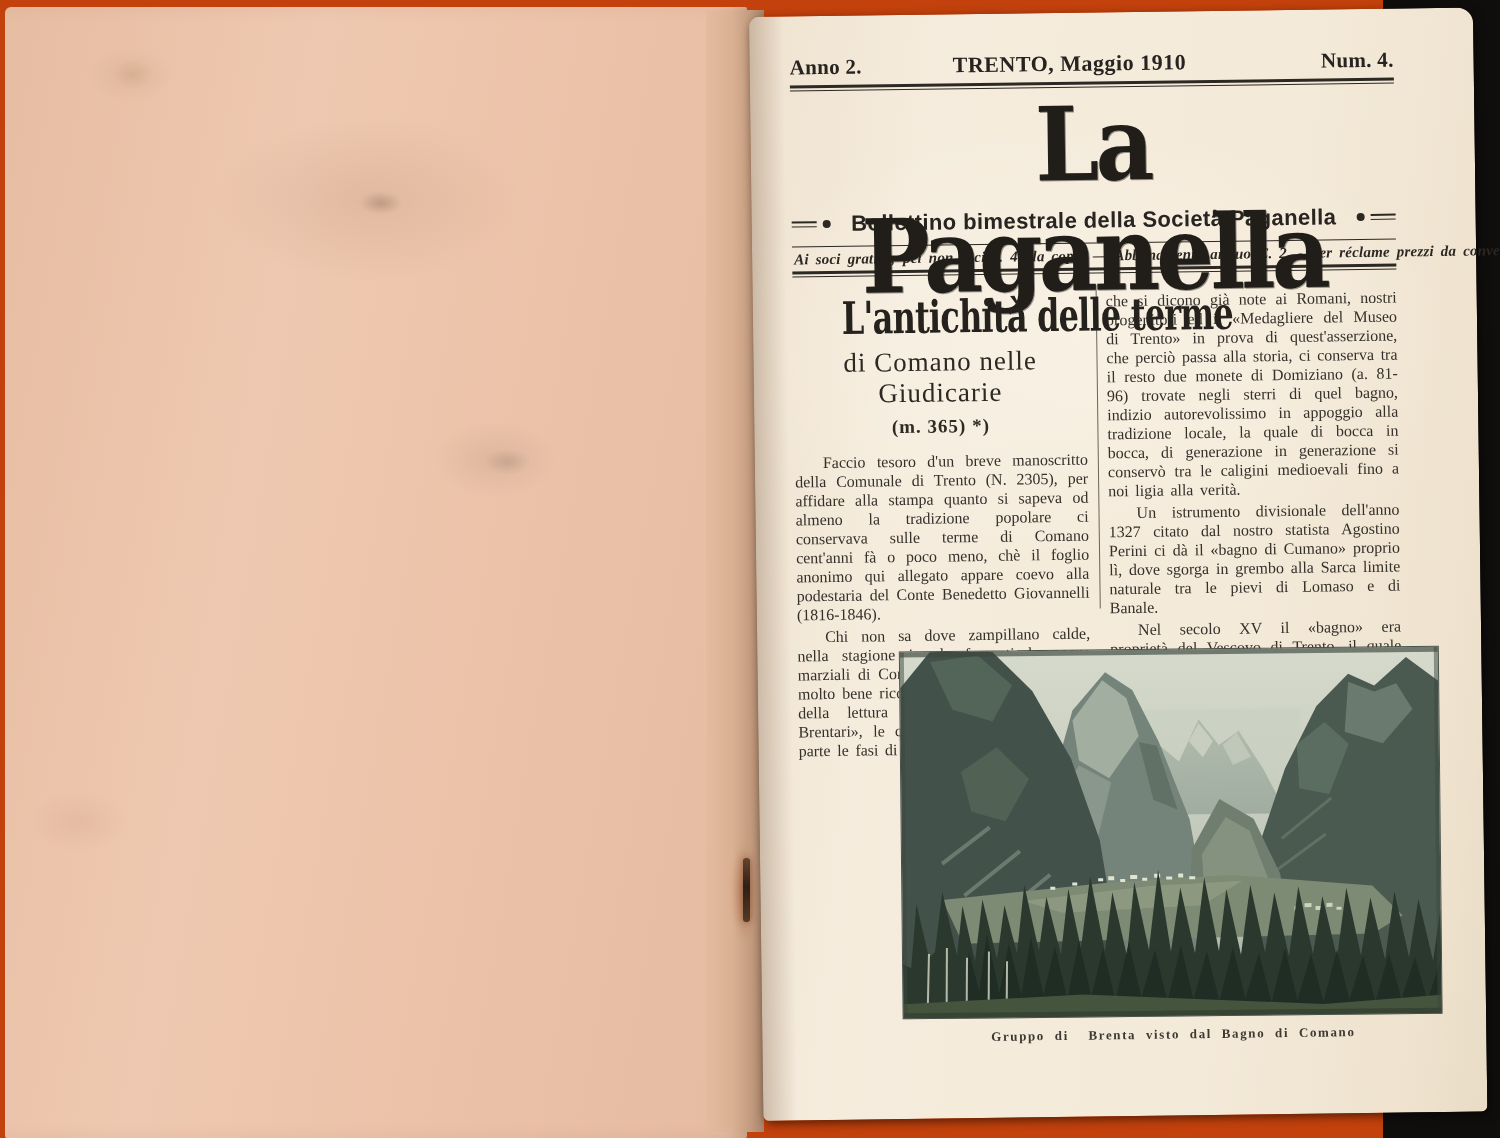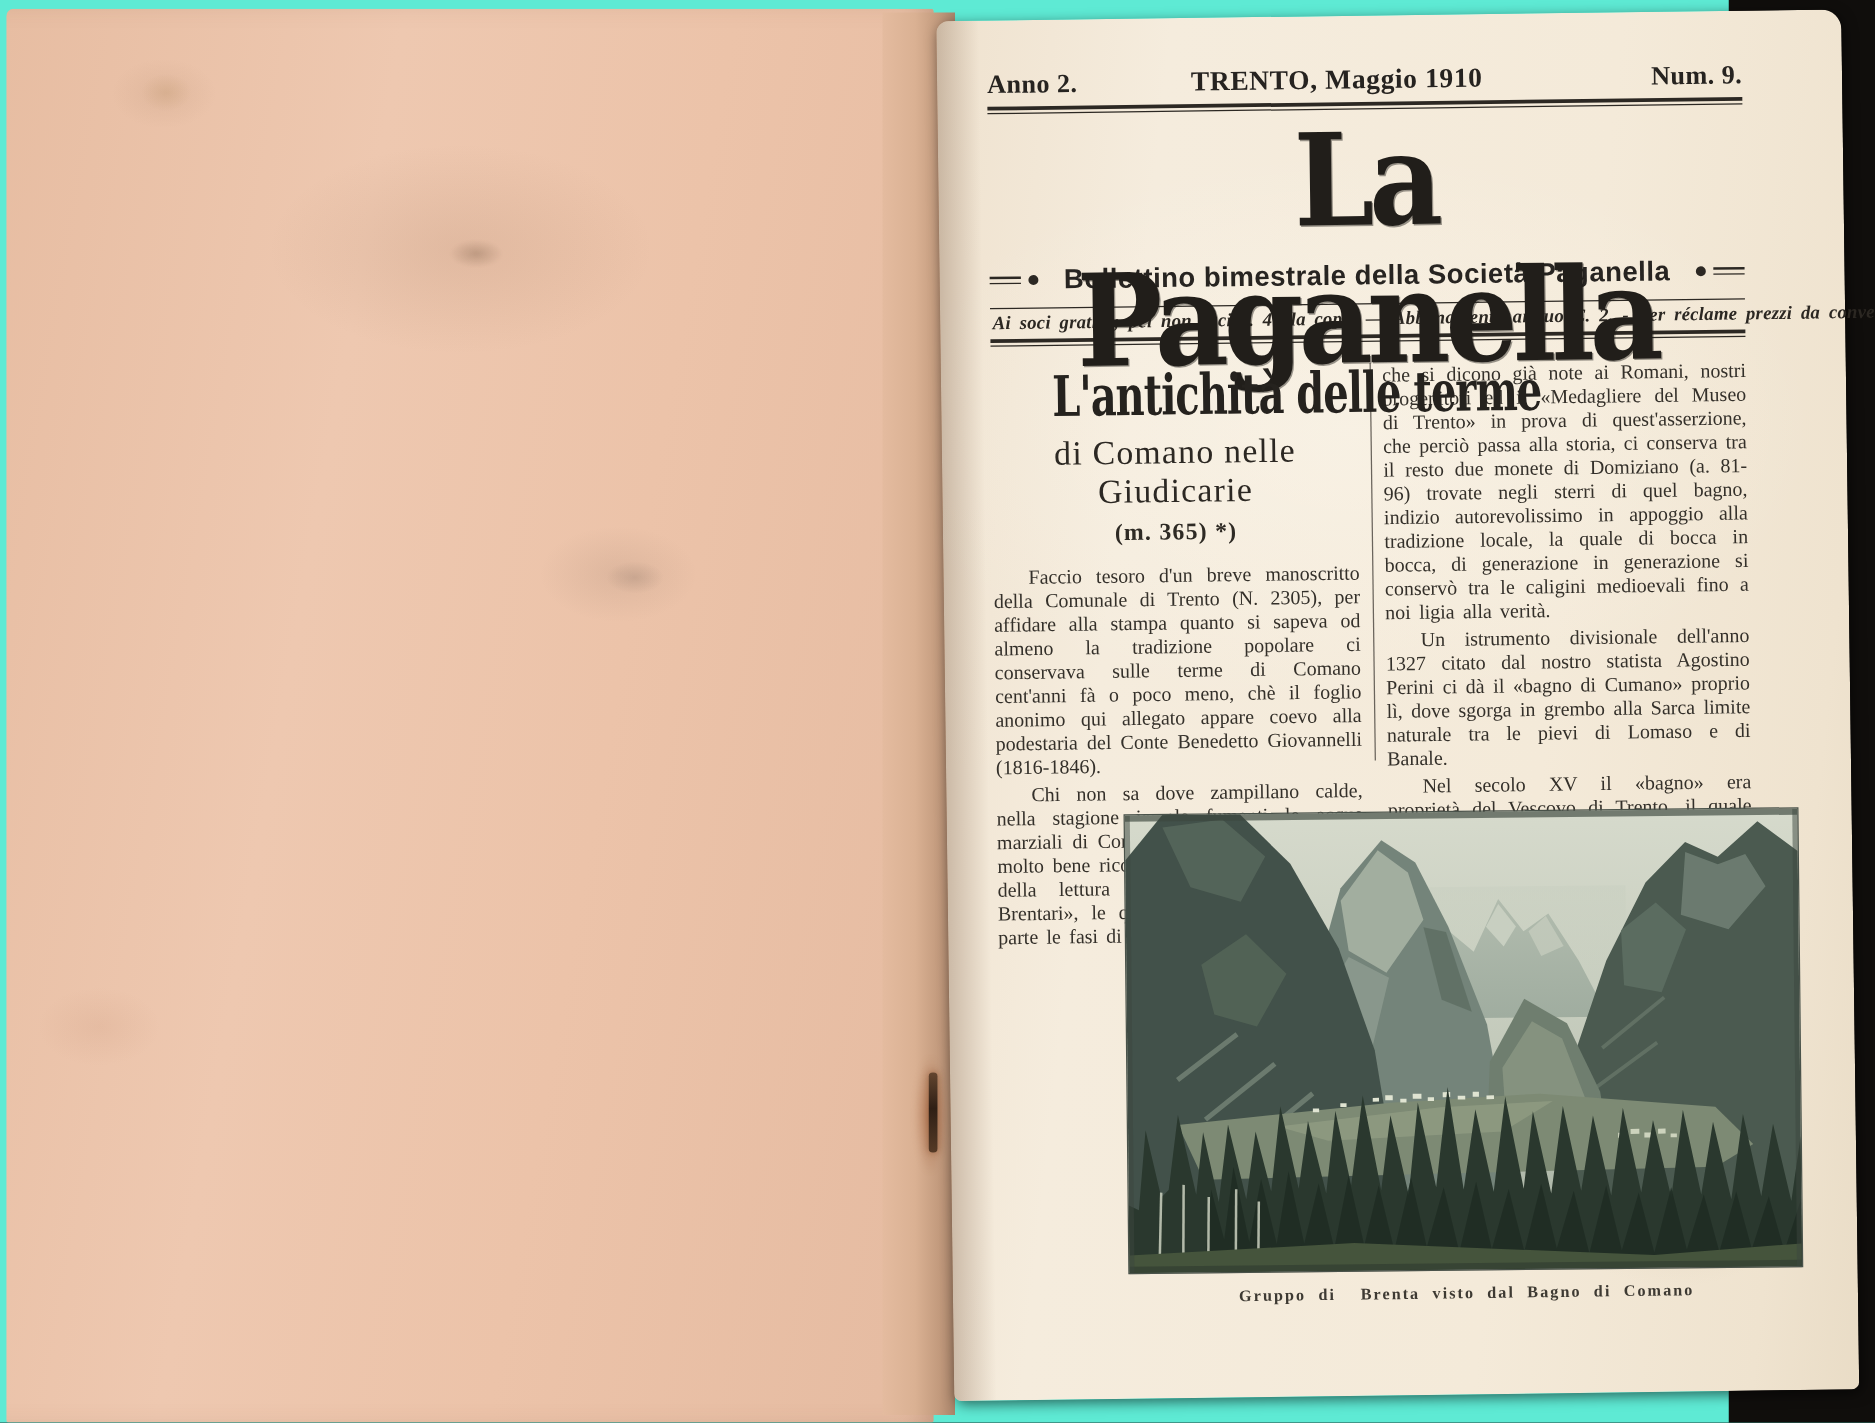--- a/index.html
+++ b/index.html
@@ -1,19 +1,19 @@
 <!DOCTYPE html>
 <html><head>
 <meta charset="utf-8">
 <style>
   * { margin:0; padding:0; box-sizing:border-box; }
   html,body { width:1500px; height:1138px; overflow:hidden; background:#100e0c;
               font-family:"Liberation Serif", serif; }
 
-  .scan { position:absolute; inset:0; width:1383px; height:1138px; background:#5eead4; }
+  .scan { position:absolute; inset:0; width:1383px; height:1138px; background:#c2410c; }
 
   
   .left-page {
     position:absolute; left:5px; top:7px; width:742px; height:1131px;
     background:
       radial-gradient(220px 120px at 49% 17%, rgba(146,104,76,.14), rgba(146,104,76,0) 70%),
       radial-gradient(90px 55px  at 66% 40%, rgba(120,95,80,.13), rgba(120,95,80,0) 70%),
       radial-gradient(60px 40px  at 17% 6%,  rgba(150,110,80,.12), rgba(150,110,80,0) 70%),
       radial-gradient(70px 45px  at 10% 72%, rgba(170,110,80,.10), rgba(170,110,80,0) 70%),
       linear-gradient(100deg, #e7bda2 0%, #eec8b0 34%, #ecc3a9 62%, #e5bba1 100%);
@@ -123,21 +123,21 @@
   <div class="fold"></div>
   <div class="rust"></div>
   <div class="staple"></div>
 
   <div class="right-page">
     <div class="page-inner">
 
       <div class="hdr-row">
         <span>Anno 2.</span>
         <span class="hdr-center">TRENTO,  Maggio 1910</span>
-        <span>Num. 9.</span>
+        <span>Num. 4.</span>
       </div>
       <div class="hdr-rule"></div>
 
       <div class="masthead">
         <span>La Paganella</span>
       </div>
 
       <div class="sub-row">
         <span class="sub-rule"></span>
         <span class="sub-dot dot-l"></span>

